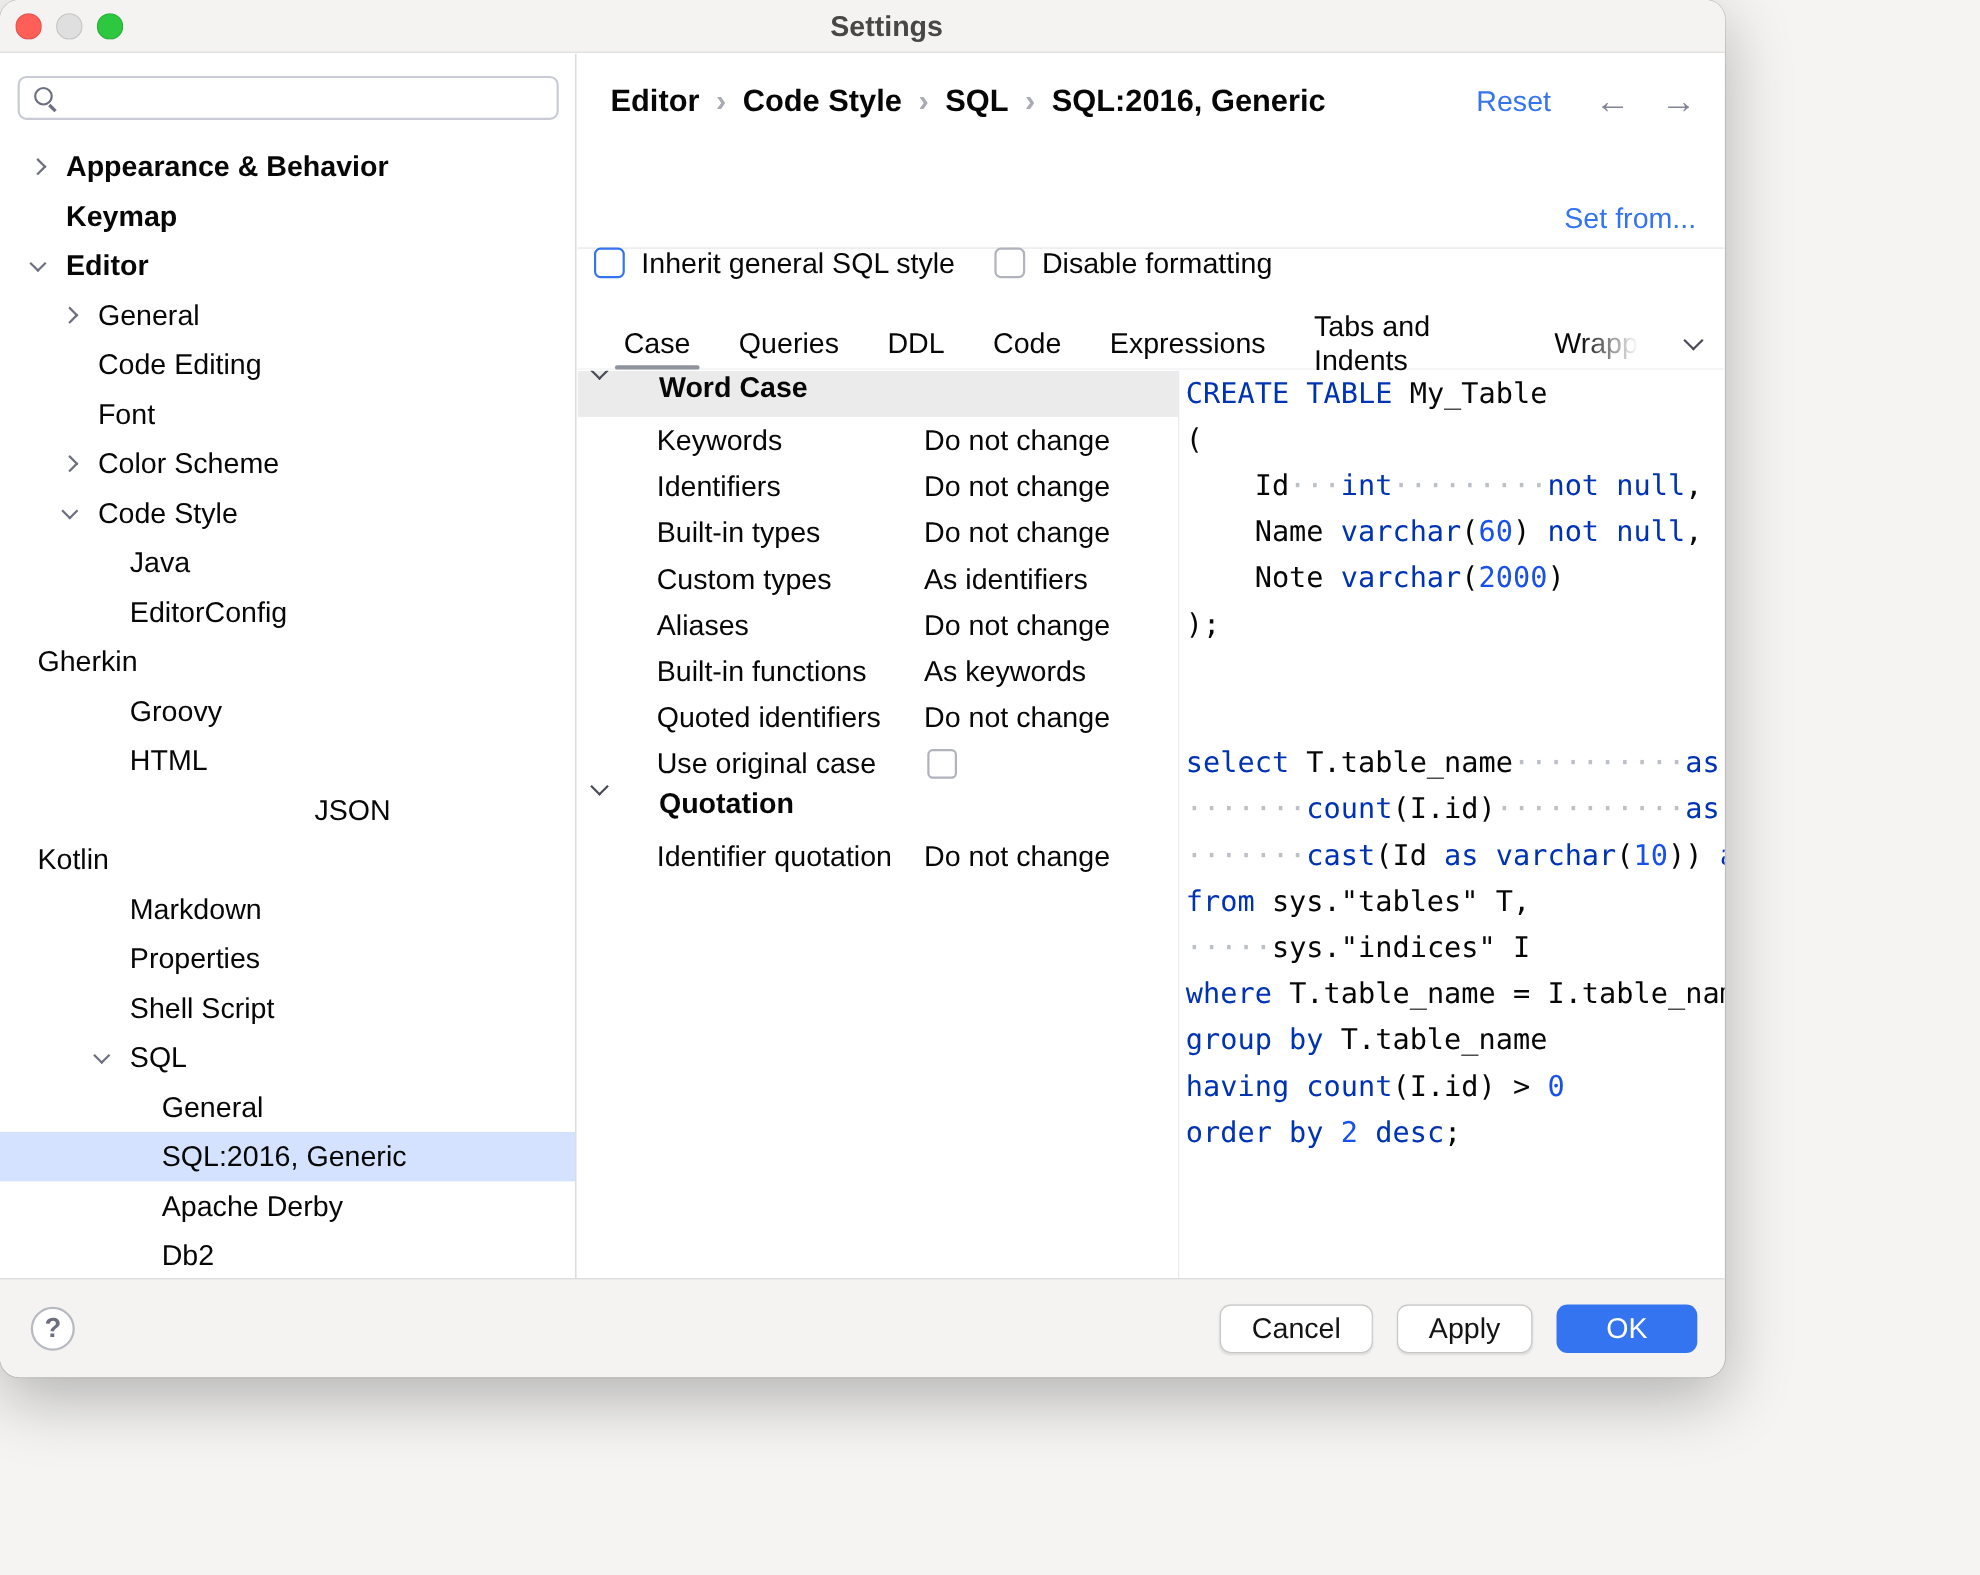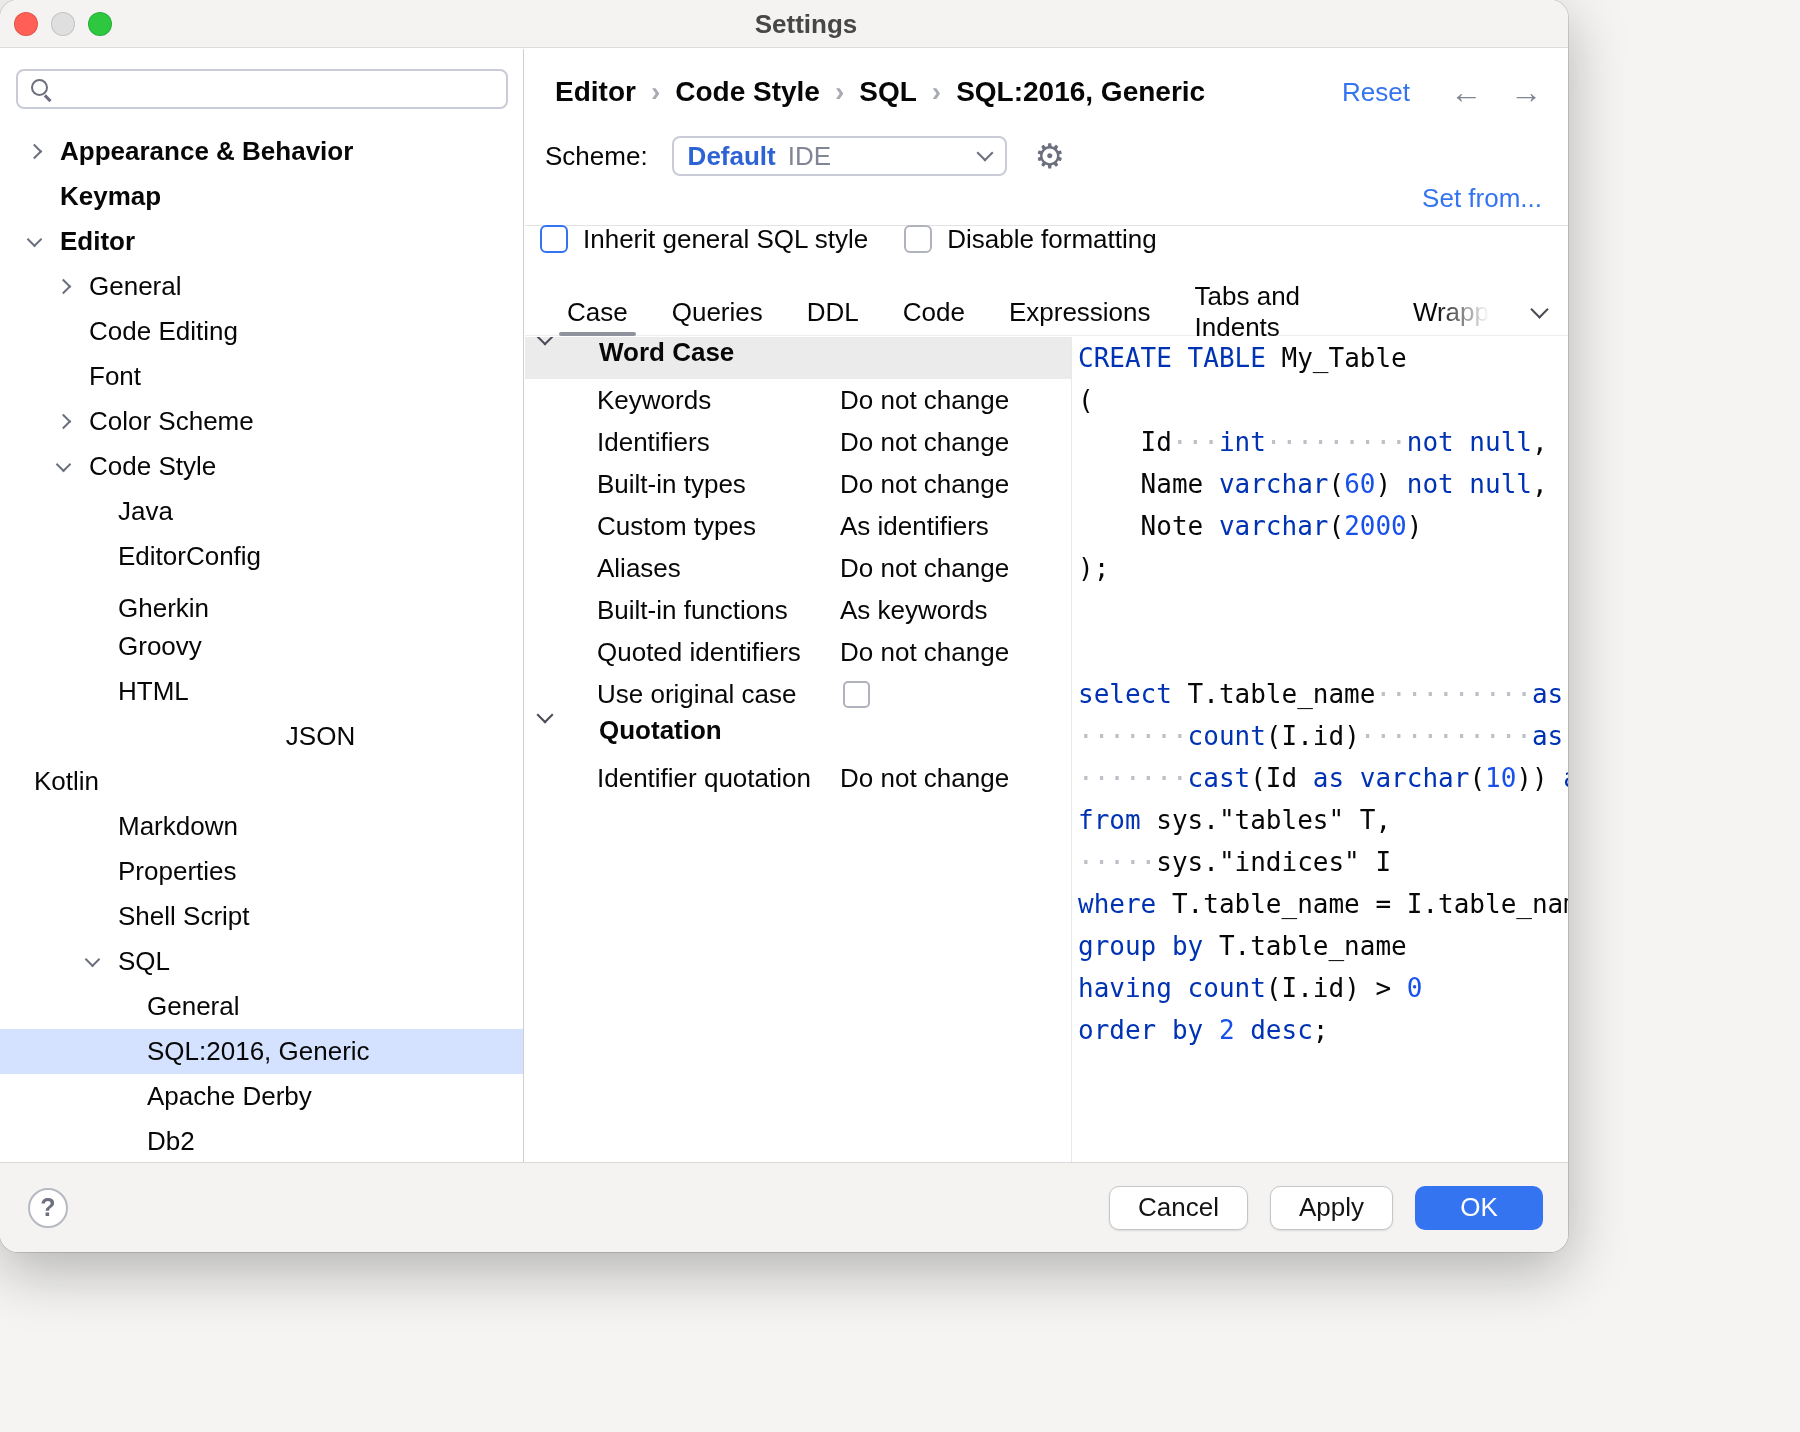--- a/index.html
+++ b/index.html
@@ -153,21 +153,21 @@
           <span class="tree-label">Code Style</span>
         </div>
         <div class="tree-row" style="padding-left: 84px;">
           <span class="chev"></span>
           <span class="tree-label">Java</span>
         </div>
         <div class="tree-row" style="padding-left: 84px;">
           <span class="chev"></span>
           <span class="tree-label">EditorConfig</span>
         </div>
-        <div class="tree-row" style="padding-left: 84px; align-items: flex-end;">
+        <div class="tree-row" style="">
           <span class="chev"></span>
           <span class="tree-label">Gherkin</span>
         </div>
         <div class="tree-row" style="padding-left: 84px;">
           <span class="chev"></span>
           <span class="tree-label">Groovy</span>
         </div>
         <div class="tree-row" style="padding-left: 84px;">
           <span class="chev"></span>
           <span class="tree-label">HTML</span>
@@ -227,29 +227,20 @@
       <span class="crumb">SQL</span>
       <span class="crumb-sep">›</span>
       <span class="crumb">SQL:2016, Generic</span>
       <span class="reset">Reset</span>
       <span class="nav-arrows">
         <span>←</span>
         <span>→</span>
       </span>
     </div>
 
-    <div class="scheme-row">
-      <span class="scheme-label">Scheme:</span>
-      <div class="scheme-select">
-        <span class="scheme-value">Default</span>
-        <span class="scheme-badge">IDE</span>
-        <span class="dd-chev"></span>
-      </div>
-      <span class="gear">⚙</span>
-    </div>
 
     <div class="setfrom-row">
       <span class="setfrom">Set from...</span>
     </div>
 
     <div class="hdr-divider"></div>
 
     <div class="check-row">
       <div class="check-item">
         <span class="checkbox focus"></span>

